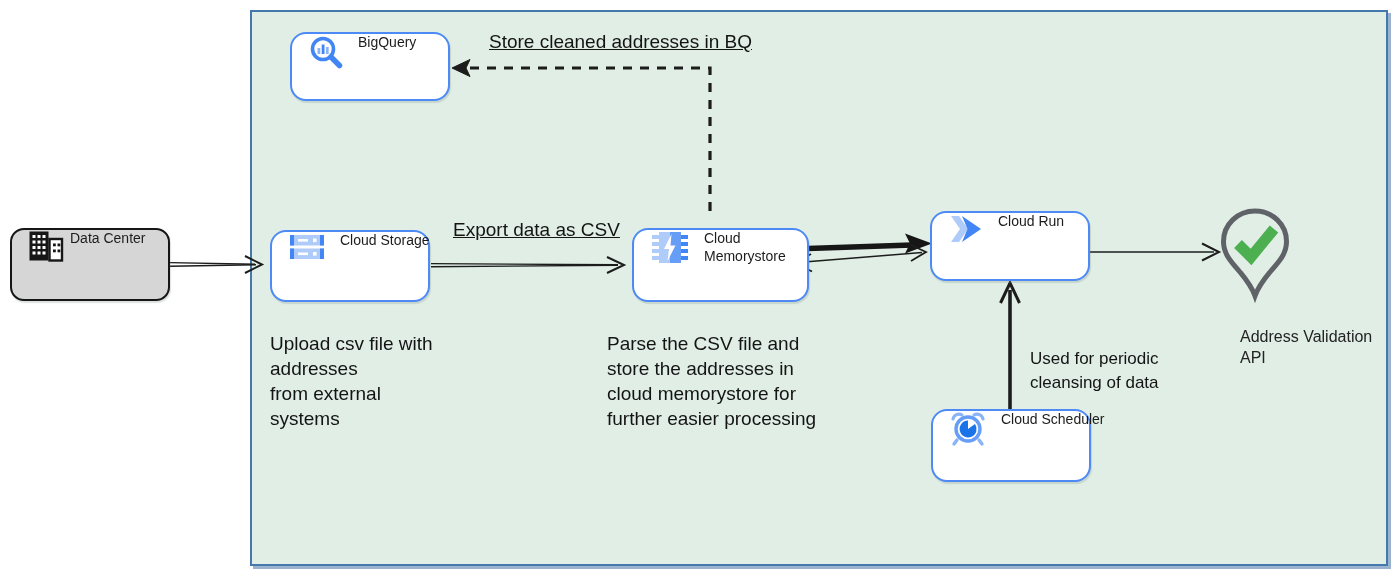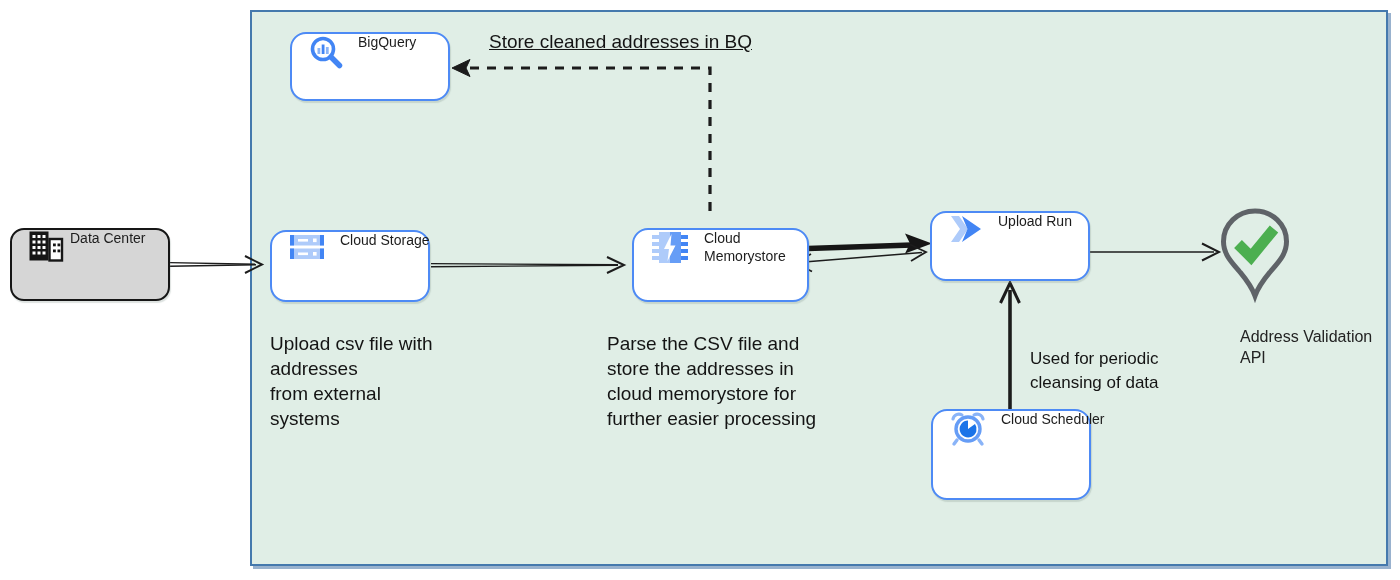--- a/index.html
+++ b/index.html
@@ -24,21 +24,21 @@
   .node .nlabel{flex:0 0 auto;}
   .node-datacenter{
     left:10px;top:228px;width:160px;height:73px;
     background:#d6d6d6;border:2.5px solid #161616;border-radius:14px;gap:6px;
   }
   .node-bigquery{left:290px;top:32px;width:160px;height:69px;}
   .node-storage{left:270px;top:230px;width:160px;height:72px;}
   .node-memorystore{left:632px;top:228px;width:177px;height:74px;}
   .node-memorystore .nlabel{width:86px;}
   .node-run{left:930px;top:211px;width:160px;height:70px;}
-  .node-scheduler{left:931px;top:409px;width:160px;height:91px;}
+  .node-scheduler{left:931px;top:409px;width:160px;height:73px;}
   .icon{flex:0 0 auto;display:block;}
   
   .note{position:absolute;white-space:pre-line;font-size:19px;line-height:25px;color:#141414;}
   .edge-label{position:absolute;font-size:19px;color:#141414;white-space:nowrap;text-decoration:underline;}
   .small-note{position:absolute;white-space:pre-line;font-size:17px;line-height:24px;color:#141414;}
   .pin-label{position:absolute;left:1240px;top:326px;width:160px;font-size:16px;line-height:21px;color:#232323;}
   
   #edges{position:absolute;left:0;top:0;width:1400px;height:580px;pointer-events:none;}
   .pin-wrap{position:absolute;left:1218px;top:207px;}
 </style>
@@ -166,21 +166,21 @@
       <polygon points="21.5,4 14,19 19,19 17.5,31 25.5,15.5 20.5,15.5" fill="#ffffff"></polygon>
     </svg>
     <span class="nlabel">Cloud Memorystore</span>
   </div>
 
   <div class="node node-run">
     <svg class="icon" width="36" height="32" viewBox="0 0 36 32">
       <polygon points="3,3 11,3 20,16 11,29 3,29 12,16" fill="#aecbfa"></polygon>
       <polygon points="14,3 33,16 14,29 19.5,16" fill="#4285f4"></polygon>
     </svg>
-    <span class="nlabel">Upload Run</span>
+    <span class="nlabel">Cloud Run</span>
   </div>
 
   <div class="node node-scheduler">
     <svg class="icon" width="38" height="36" viewBox="0 0 38 36">
       <line x1="8" y1="29" x2="5" y2="33" stroke="#8ab4f8" stroke-width="3.4" stroke-linecap="round"></line>
       <line x1="30" y1="29" x2="33" y2="33" stroke="#8ab4f8" stroke-width="3.4" stroke-linecap="round"></line>
       <path d="M4,8 a6,6 0 0,1 9,-4" stroke="#8ab4f8" stroke-width="3.2" fill="none" stroke-linecap="round"></path>
       <path d="M25,4 a6,6 0 0,1 9,4" stroke="#8ab4f8" stroke-width="3.2" fill="none" stroke-linecap="round"></path>
       <circle cx="19" cy="18" r="12" fill="#ffffff" stroke="#669df6" stroke-width="3.4"></circle>
       <path d="M19,18 L19,9.5 A8.5,8.5 0 1,0 26,13 Z" fill="#1a73e8"></path>
@@ -190,20 +190,21 @@
 
   <div class="pin-wrap">
     <svg width="74" height="104" viewBox="0 0 74 104">
       <path d="M37,4 C19.5,4 5.5,17.5 5.5,34.5 c0,12.5 7.5,20 16,30 c6,7.2 11.5,13.5 15.5,24.5 c4,-11 9.5,-17.3 15.5,-24.5 c8.5,-10 16,-17.5 16,-30 C68.5,17.5 54.5,4 37,4 Z" fill="none" stroke="#5f6368" stroke-width="5"></path>
       <path d="M20,37 L33,50 L56,22" fill="none" stroke="#4caf50" stroke-width="11" stroke-linecap="butt" stroke-linejoin="miter"></path>
     </svg>
   </div>
   <div class="pin-label">Address Validation API</div>
 
   <div class="edge-label" style="left:489px;top:31px;">Store cleaned addresses in BQ</div>
+  <div class="edge-label" style="left:453px;top:219px;">Export data as CSV</div>
   <div class="note" style="left:270px;top:331px;">Upload csv file with
 addresses
 from external
 systems</div>
   <div class="note" style="left:607px;top:331px;">Parse the CSV file and
 store the addresses in
 cloud  memorystore for
 further easier processing</div>
   <div class="small-note" style="left:1030px;top:347px;">Used for periodic
 cleansing of data</div>

